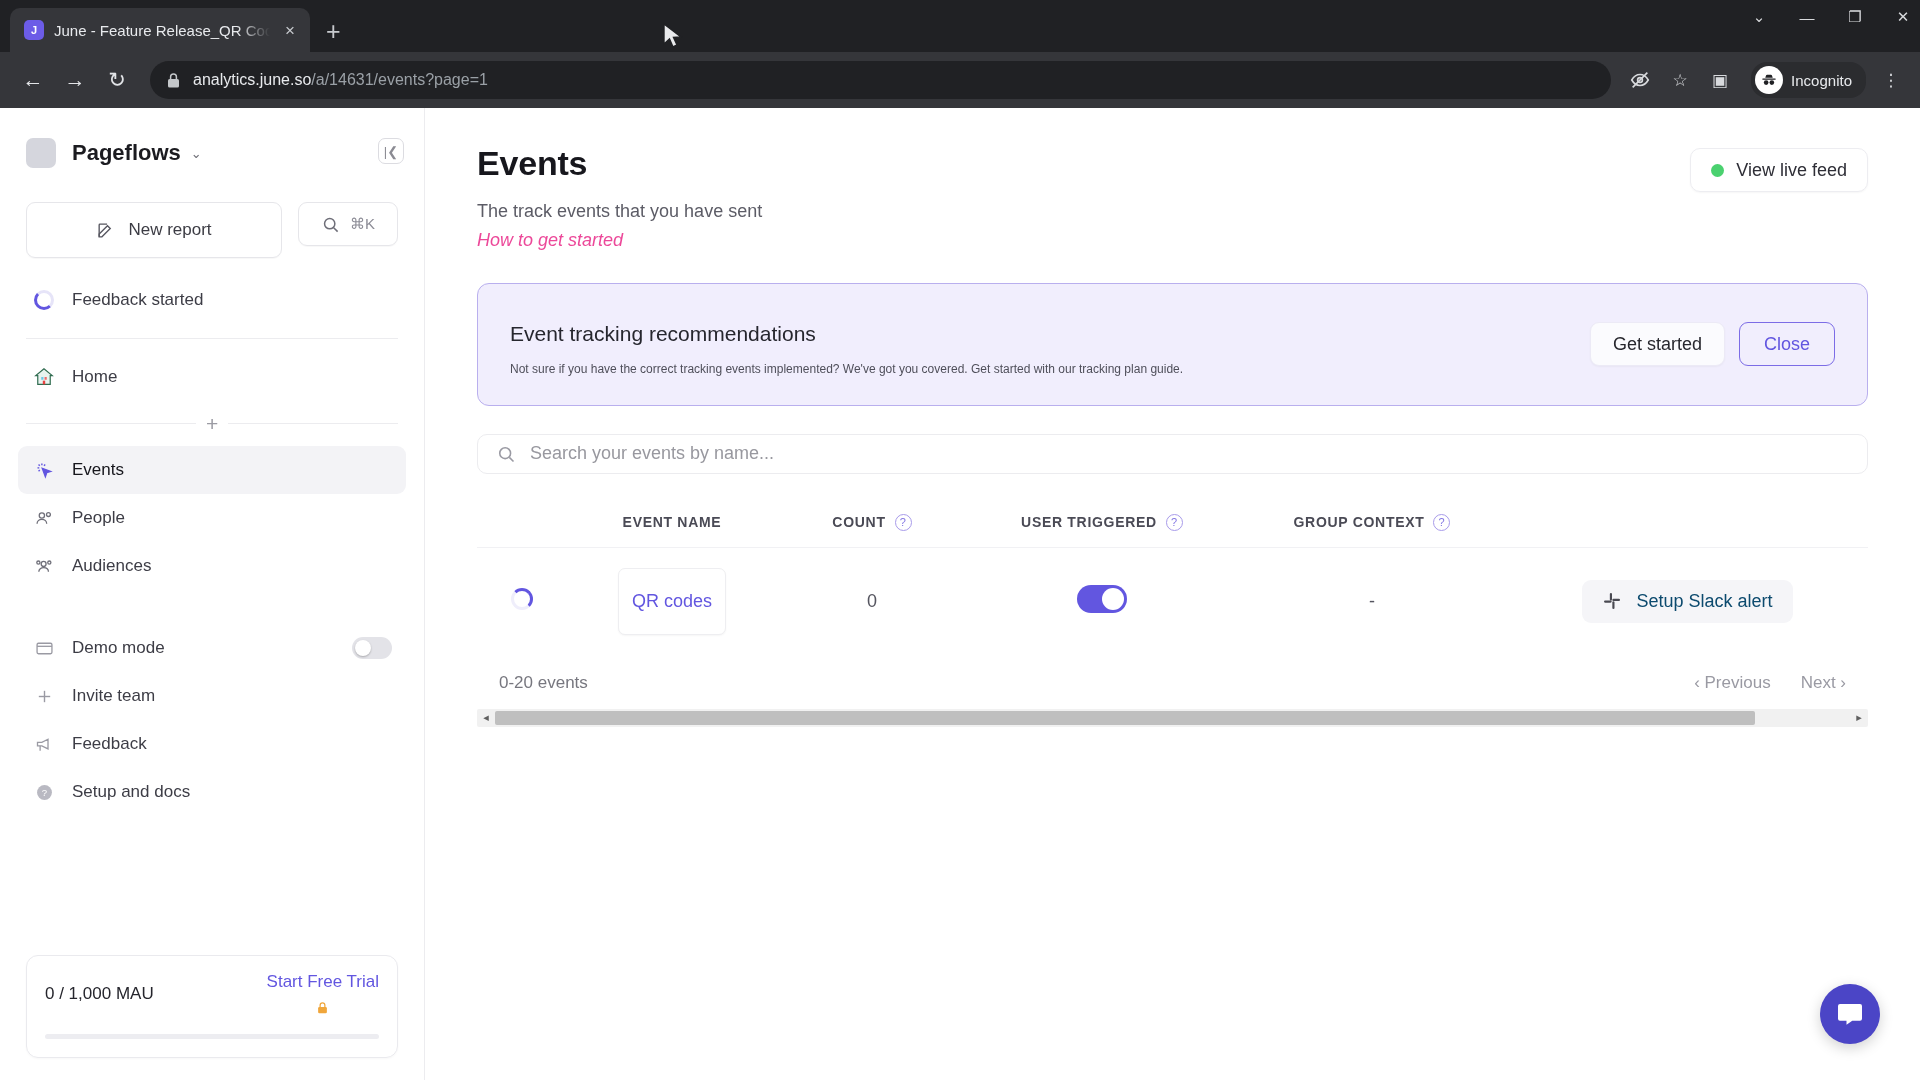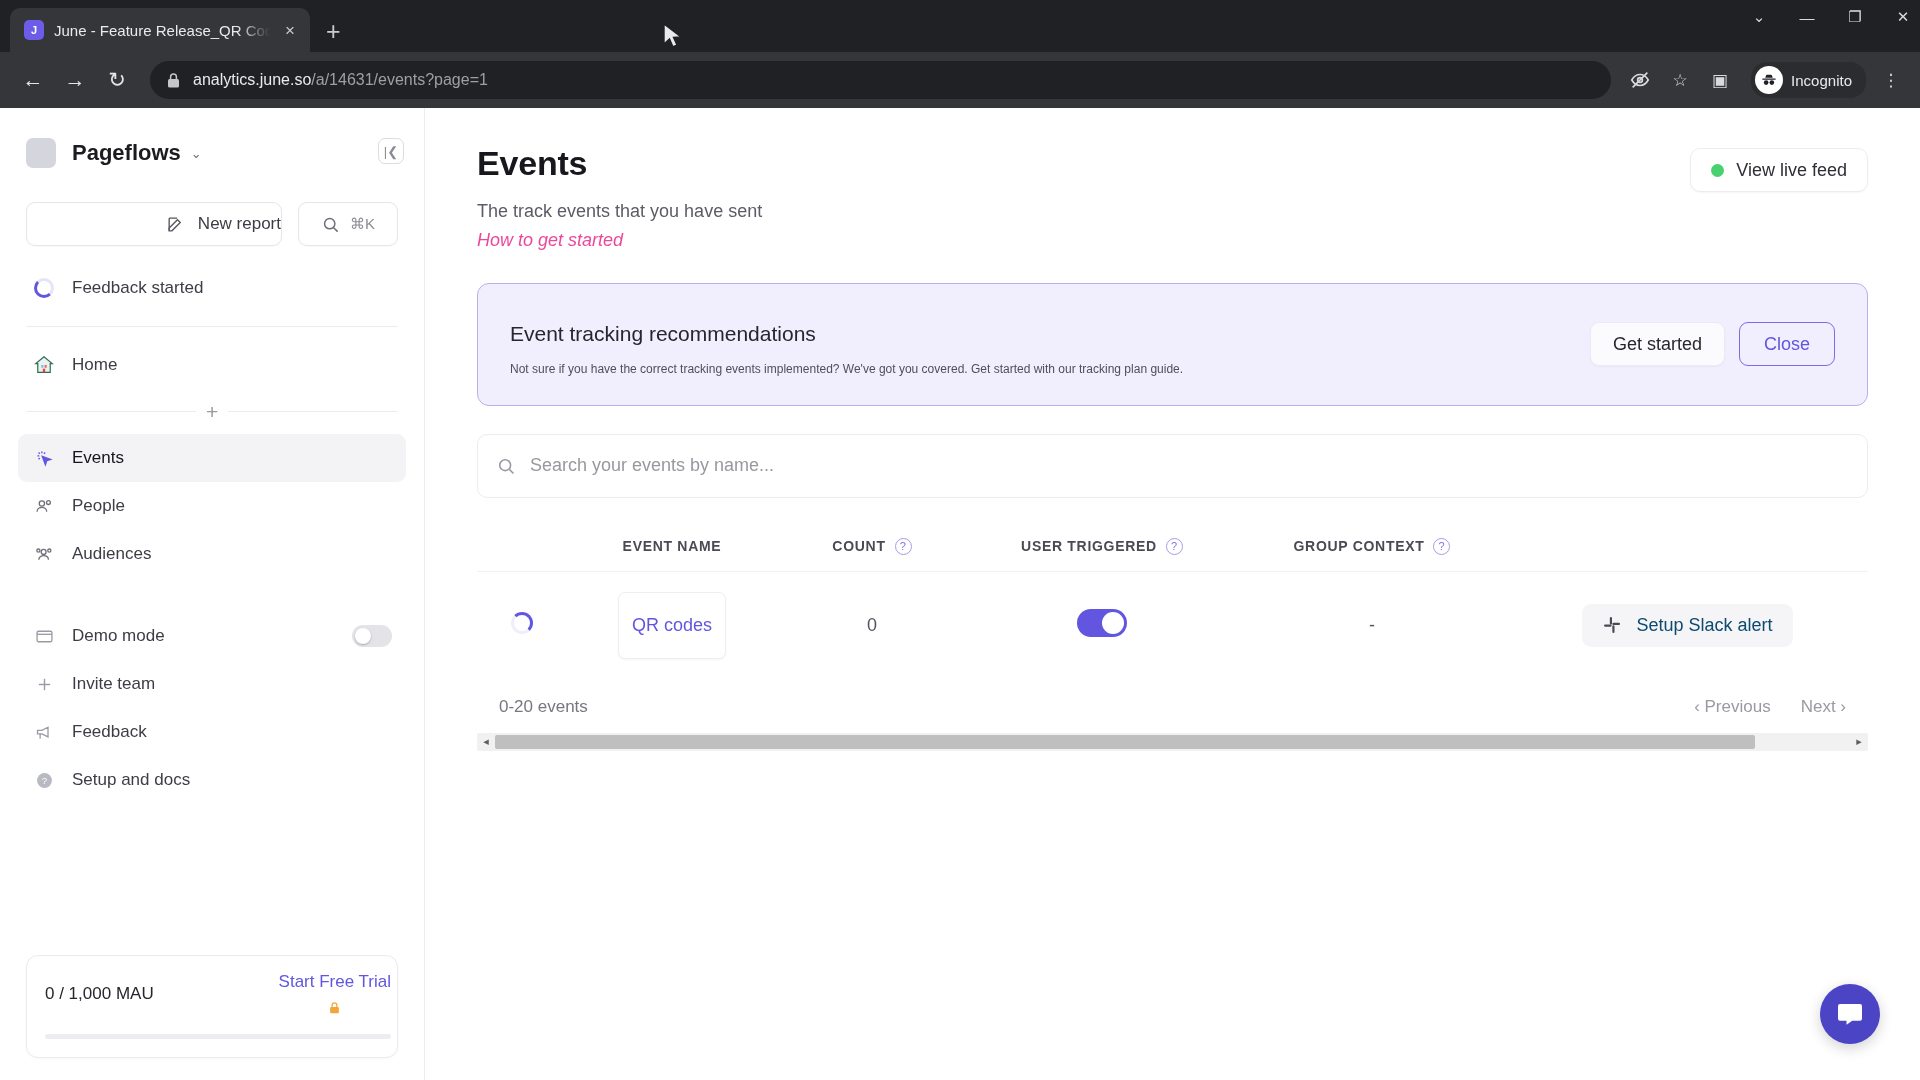--- a/index.html
+++ b/index.html
@@ -81,22 +81,22 @@
   .ws-name { font-size: 22px; font-weight: 700; color: #1b1b20; }
   .ws-caret { color: #6c6c74; font-size: 13px; margin-left: -6px; }
   .collapse-btn {
     position: absolute; right: 20px; top: 30px; width: 26px; height: 26px;
     border: 1px solid #dcdce1; border-radius: 7px; display: flex; align-items: center;
     justify-content: center; color: #8b8b93; font-size: 13px; cursor: pointer;
   }
 
   .action-row { display: flex; gap: 16px; padding: 26px 26px 0 26px; }
   .new-report {
-    flex: 1; height: 44px; border: 1px solid #e6e6ea; border-radius: 9px;
-    display: flex; align-items: center; justify-content: flex-end; gap: 13px;
+    flex: 1; height: 56px; border: 1px solid #e6e6ea; border-radius: 9px;
+    display: flex; align-items: center; justify-content: center; gap: 13px;
     font-size: 17px; color: #3c3c44; cursor: pointer; box-shadow: 0 1px 1px rgba(0,0,0,.03);
   }
   .search-pill {
     width: 100px; height: 44px; border: 1px solid #e6e6ea; border-radius: 9px;
     display: flex; align-items: center; justify-content: center; gap: 10px;
     color: #6e6e78; cursor: pointer; box-shadow: 0 1px 1px rgba(0,0,0,.03);
   }
   .kbd { font-size: 15px; color: #8c8c96; }
 
   .nav-list { padding: 18px 18px 0 18px; }
@@ -120,21 +120,21 @@
     width: 40px; height: 22px; border-radius: 11px; background: #e3e3e8; position: relative;
     margin-left: auto; cursor: pointer;
   }
   .toggle::after {
     content: ""; position: absolute; top: 3px; left: 3px; width: 16px; height: 16px;
     border-radius: 50%; background: #fff; box-shadow: 0 1px 2px rgba(0,0,0,.25);
   }
 
   .mau-card {
     margin: 10px 26px 22px 26px; border: 1px solid #eaeaee; border-radius: 12px;
-    padding: 16px 6px 18px 18px; box-shadow: 0 1px 2px rgba(0,0,0,.03);
+    padding: 16px 18px 18px 18px; box-shadow: 0 1px 2px rgba(0,0,0,.03);
   }
   .mau-top { display: flex; align-items: center; justify-content: space-between; }
   .mau-count { font-size: 17px; color: #25252c; }
   .mau-trial { font-size: 17px; color: #6256e0; display: flex; align-items: center; gap: 8px; cursor: pointer; flex-direction: column; }
   .mau-bar { height: 5px; border-radius: 3px; background: #ededf1; margin-top: 18px; }
 
   
   .main { flex: 1; min-width: 0; padding: 36px 52px 0 52px; position: relative; }
   .main-head { display: flex; align-items: flex-start; justify-content: space-between; }
   .page-title { font-size: 34px; font-weight: 700; color: #17171d; letter-spacing: -0.2px; }
@@ -160,21 +160,21 @@
     padding: 0 22px; font-size: 18px; color: #27272e; cursor: pointer;
     display: flex; align-items: center; box-shadow: 0 1px 2px rgba(0,0,0,.04);
   }
   .btn-outline {
     background: transparent; border: 1px solid #7c6ce6; border-radius: 9px; height: 44px;
     padding: 0 24px; font-size: 18px; color: #6256e0; cursor: pointer;
     display: flex; align-items: center;
   }
 
   .searchbox {
-    margin-top: 28px; border: 1px solid #ececef; border-radius: 10px; height: 64px;
+    margin-top: 28px; border: 1px solid #ececef; border-radius: 10px; height: 40px;
     display: flex; align-items: center; gap: 14px; padding: 15px 18px;
   }
   .searchbox input {
     flex: 1; border: none; outline: none; font-size: 18px; color: #2b2b33;
     font-family: "Liberation Sans", sans-serif; background: transparent;
   }
   .searchbox input::placeholder { color: #98989f; }
 
   table.events { width: 100%; border-collapse: collapse; margin-top: 22px; }
   table.events th {

